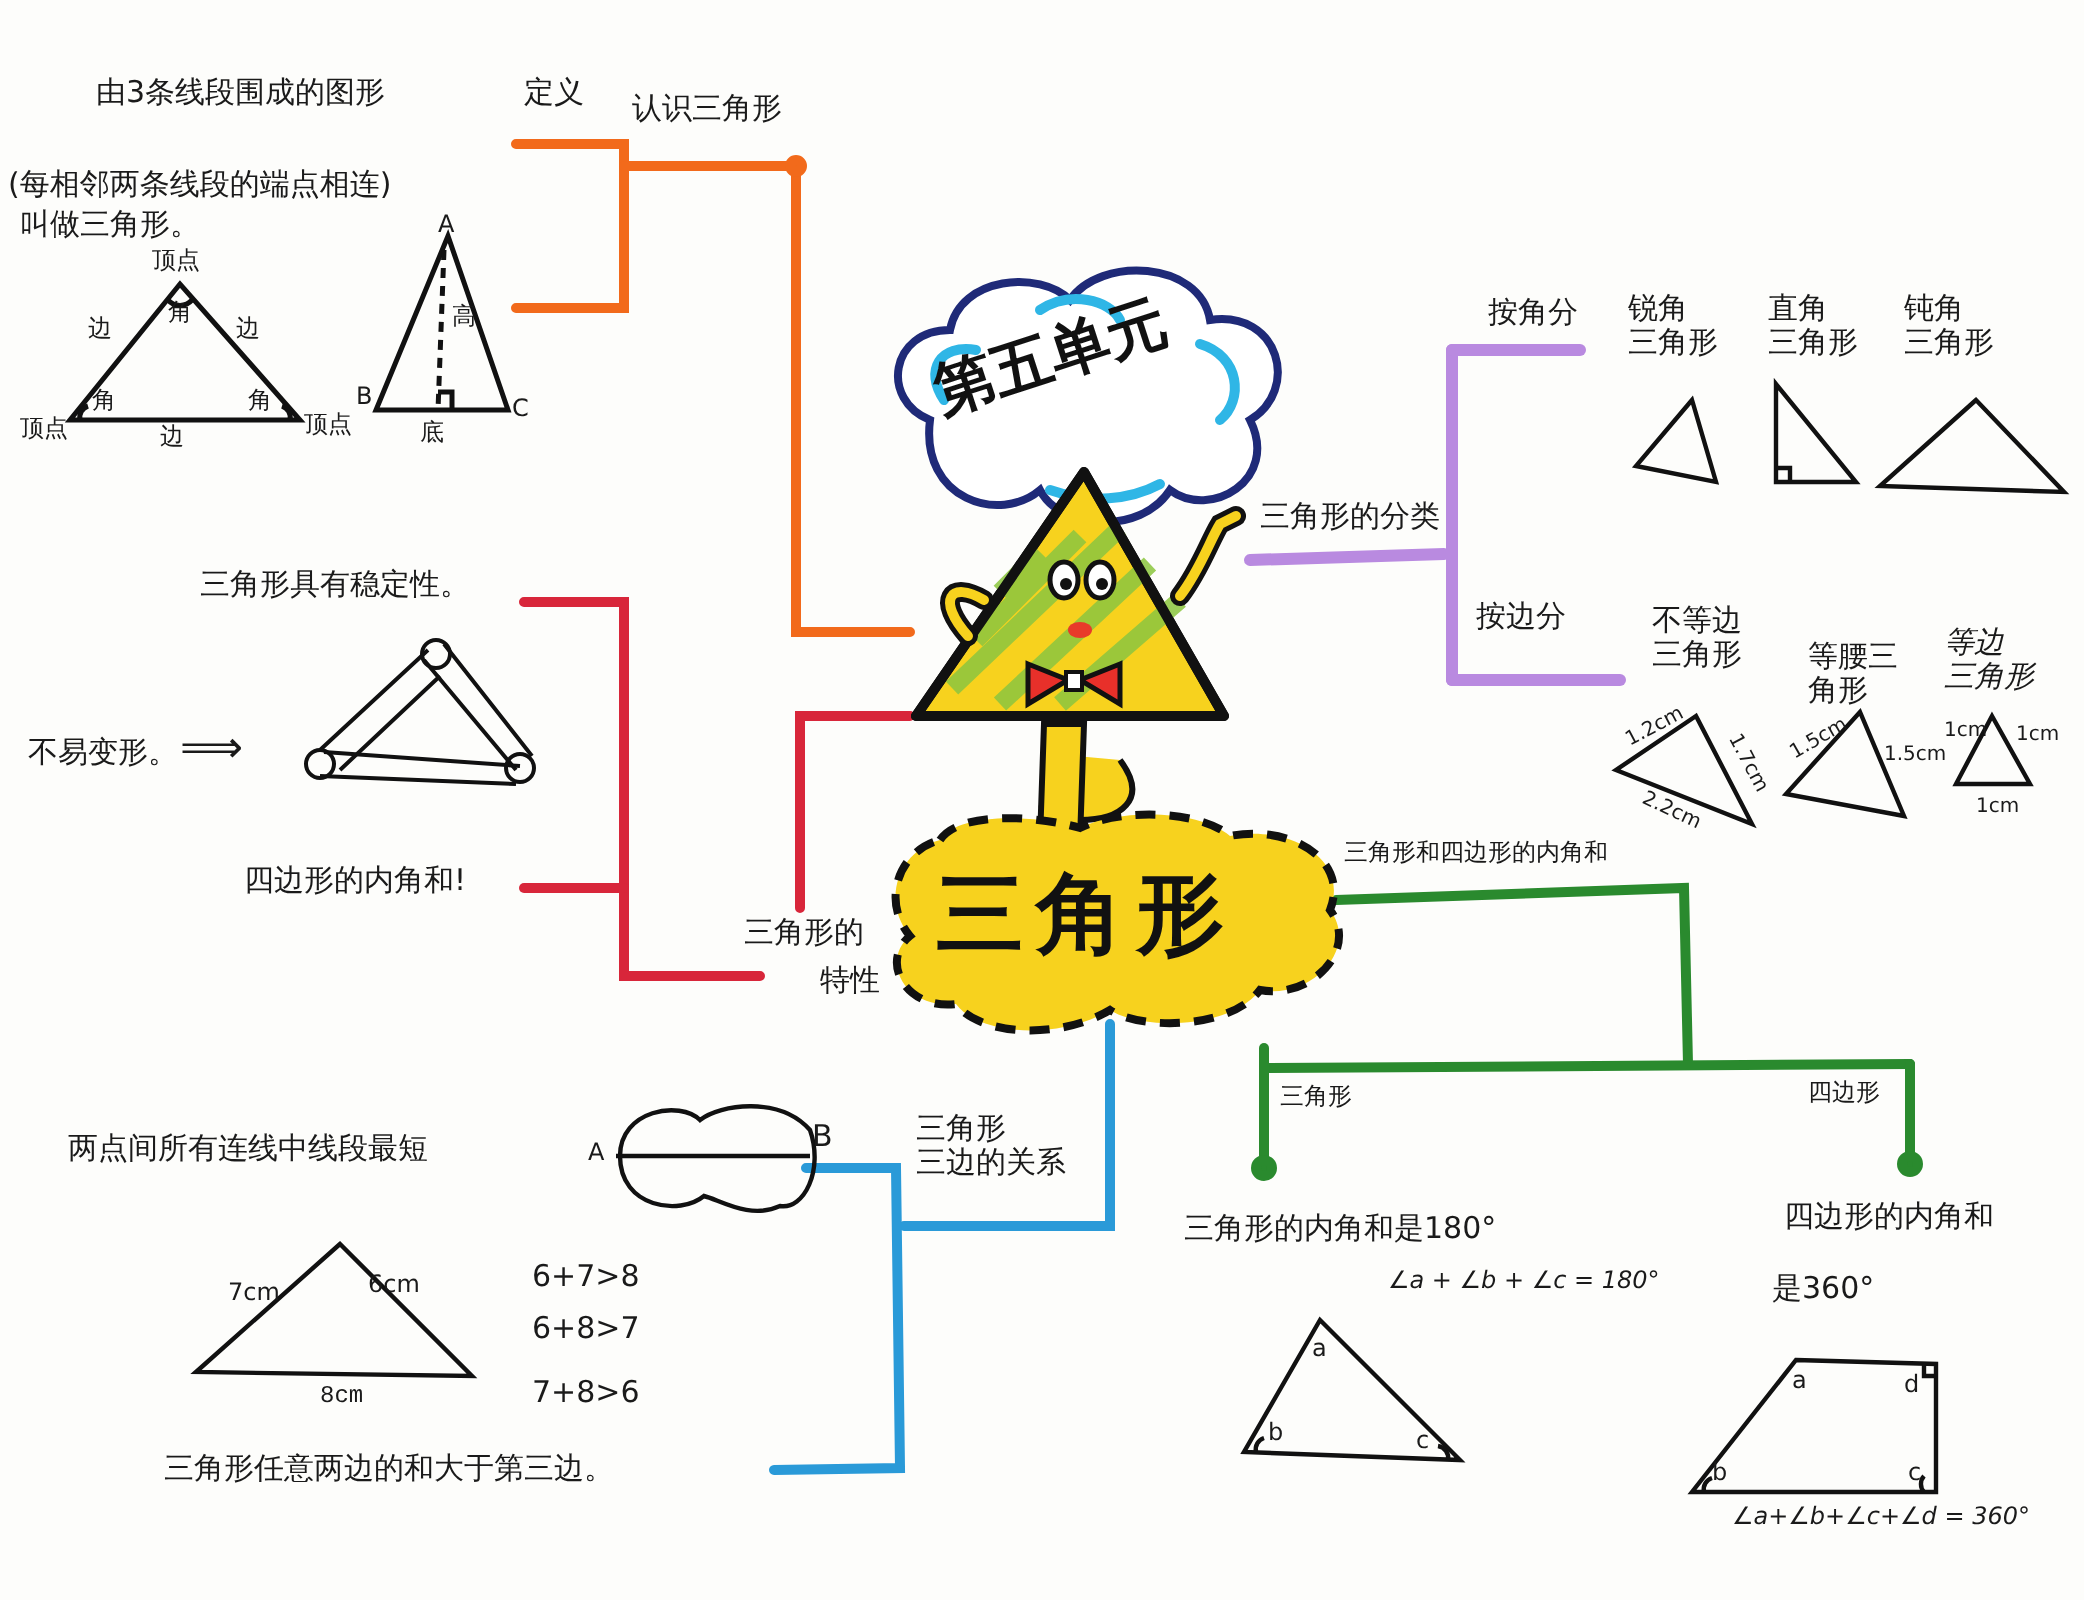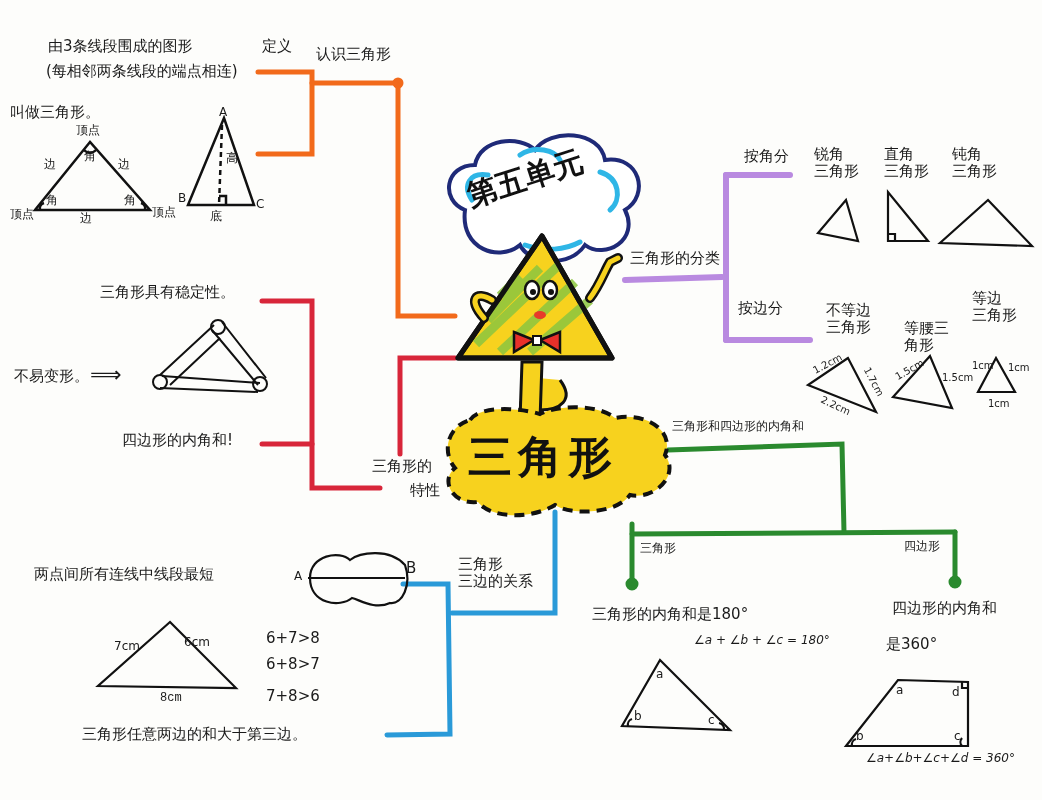--- a/index.html
+++ b/index.html
@@ -136,21 +136,21 @@
     <polygon points="170,622 98,686 236,688"></polygon>
   </g>
 </svg>
 
 <div class="title-unit">第五单元</div>
 <div class="title-main">三角形</div>
 
 <div class="t" style="left:316px;top:46px;">认识三角形</div>
 <div class="t" style="left:262px;top:38px;">定义</div>
 <div class="t" style="left:48px;top:38px;">由3条线段围成的图形</div>
-<div class="t" style="left:4px;top:63px;margin-left:42px;">(每相邻两条线段的端点相连)</div>
+<div class="t" style="left:4px;top:84px;">(每相邻两条线段的端点相连)</div>
 <div class="t" style="left:10px;top:104px;">叫做三角形。</div>
 <div class="t sm" style="left:76px;top:124px;">顶点</div>
 <div class="t sm" style="left:84px;top:150px;">角</div>
 <div class="t sm" style="left:44px;top:158px;">边</div>
 <div class="t sm" style="left:118px;top:158px;">边</div>
 <div class="t sm" style="left:46px;top:194px;">角</div>
 <div class="t sm" style="left:124px;top:194px;">角</div>
 <div class="t sm" style="left:10px;top:208px;">顶点</div>
 <div class="t sm" style="left:80px;top:212px;">边</div>
 <div class="t sm" style="left:152px;top:206px;">顶点</div>
@@ -168,21 +168,21 @@
 <div class="t" style="left:386px;top:482px;margin-left:24px;">特性</div>
 
 <div class="t" style="left:630px;top:250px;">三角形的分类</div>
 <div class="t" style="left:744px;top:148px;">按角分</div>
 <div class="t ctr" style="left:814px;top:146px;"><span>锐角</span><br><span>三角形</span></div>
 <div class="t ctr" style="left:884px;top:146px;"><span>直角</span><br><span>三角形</span></div>
 <div class="t ctr" style="left:952px;top:146px;"><span>钝角</span><br><span>三角形</span></div>
 <div class="t" style="left:738px;top:300px;">按边分</div>
 <div class="t ctr" style="left:826px;top:302px;"><span>不等边</span><br><span>三角形</span></div>
 <div class="t ctr" style="left:904px;top:320px;"><span>等腰三</span><br><span>角形</span></div>
-<div class="t ctr" style="left:972px;top:290px;"><span>等边</span><br><span>三角形</span></div>
+<div class="t ctr" style="left:972px;top:313px;font-style:italic;"><span>等边</span><br><span>三角形</span></div>
 <div class="t xs" style="left:812px;top:358px;transform:rotate(-28deg);">1.2cm</div>
 <div class="t xs" style="left:858px;top:376px;transform:rotate(62deg);">1.7cm</div>
 <div class="t xs" style="left:820px;top:400px;transform:rotate(25deg);">2.2cm</div>
 <div class="t xs" style="left:894px;top:364px;transform:rotate(-30deg);">1.5cm</div>
 <div class="t xs" style="left:942px;top:372px;">1.5cm</div>
 <div class="t xs" style="left:972px;top:360px;">1cm</div>
 <div class="t xs" style="left:1008px;top:362px;">1cm</div>
 <div class="t xs" style="left:988px;top:398px;">1cm</div>
 
 <div class="t sm" style="left:672px;top:420px;">三角形和四边形的内角和</div>

